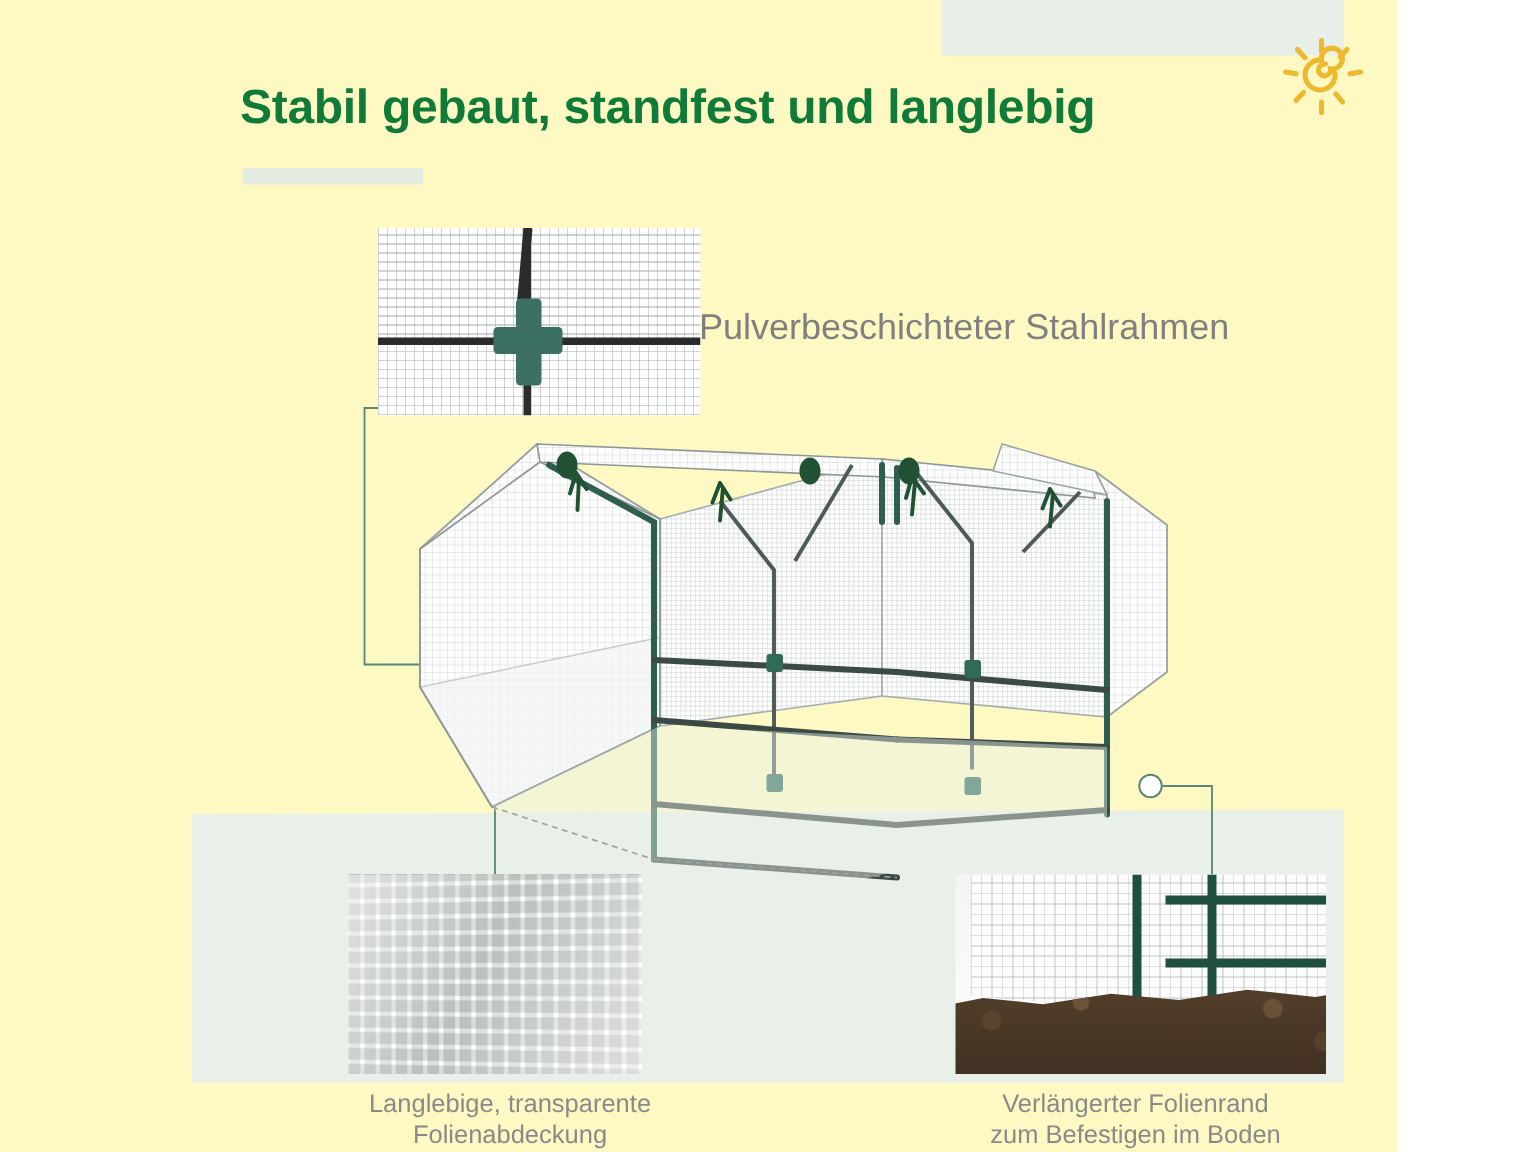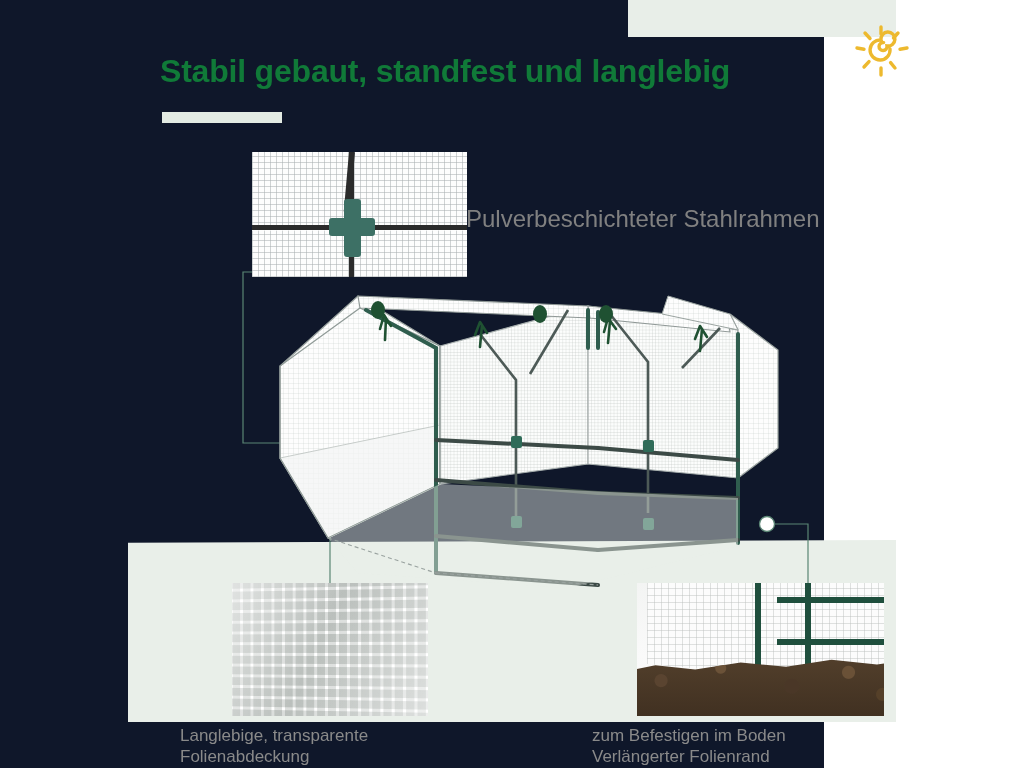--- a/index.html
+++ b/index.html
@@ -1,20 +1,20 @@
 <!DOCTYPE html>
 <html><head>
 <meta charset="utf-8">
 <style>
   html,body{margin:0;padding:0;}
   body{
     width:1024px;height:768px;overflow:hidden;background:#ffffff;
     font-family:"Liberation Sans","DejaVu Sans",sans-serif;
   }
-  #stage{position:relative;width:824px;height:768px;background:#0f172a;}
+  #stage{position:relative;width:932px;height:768px;background:#fef9c3;}
 
   
   .bg-block-top{
     position:absolute;left:628px;top:0;width:268px;height:37px;
     background:#e8eee8;
   }
   .bg-block-bottom{
     position:absolute;left:128px;top:540px;width:768px;height:182px;
     background:#e9efe9;
     clip-path:polygon(0 1.5%, 100% 0, 100% 100%, 0 100%);
@@ -117,21 +117,21 @@
 
   
   .product{position:absolute;left:268px;top:288px;width:520px;height:300px;}
 
   
   .label-frame{
     position:absolute;left:466px;top:205px;
     font-size:24px;color:#808080;white-space:nowrap;
   }
   .caption{
-    position:absolute;text-align:left;font-size:17px;color:#8a8a8a;line-height:1.22;
+    position:absolute;text-align:center;font-size:17px;color:#8a8a8a;line-height:1.22;
   }
   .caption-left{left:180px;top:726px;width:320px;}
   .caption-right{left:592px;top:726px;width:330px;}
   .caption span{display:block;}
 </style>
 </head>
 <body>
 
 <div id="stage">
 
@@ -270,17 +270,17 @@
   <div class="detail-soil">
     <div class="soil-sky"></div>
     <div class="soil-film"></div>
     <div class="soil-post" style="left:118px;top:0;height:106px;"></div>
     <div class="soil-post" style="left:168px;top:0;height:96px;"></div>
     <div class="soil-rail" style="left:140px;top:14px;width:107px;"></div>
     <div class="soil-rail" style="left:140px;top:56px;width:107px;"></div>
     <div class="soil-ground"></div>
   </div>
   <div class="caption caption-right">
+    <span>Verlängerter Folienrand</span>
     <span>zum Befestigen im Boden</span>
-    <span>Verlängerter Folienrand</span>
   </div>
 
 </div>
 
 </body></html>

